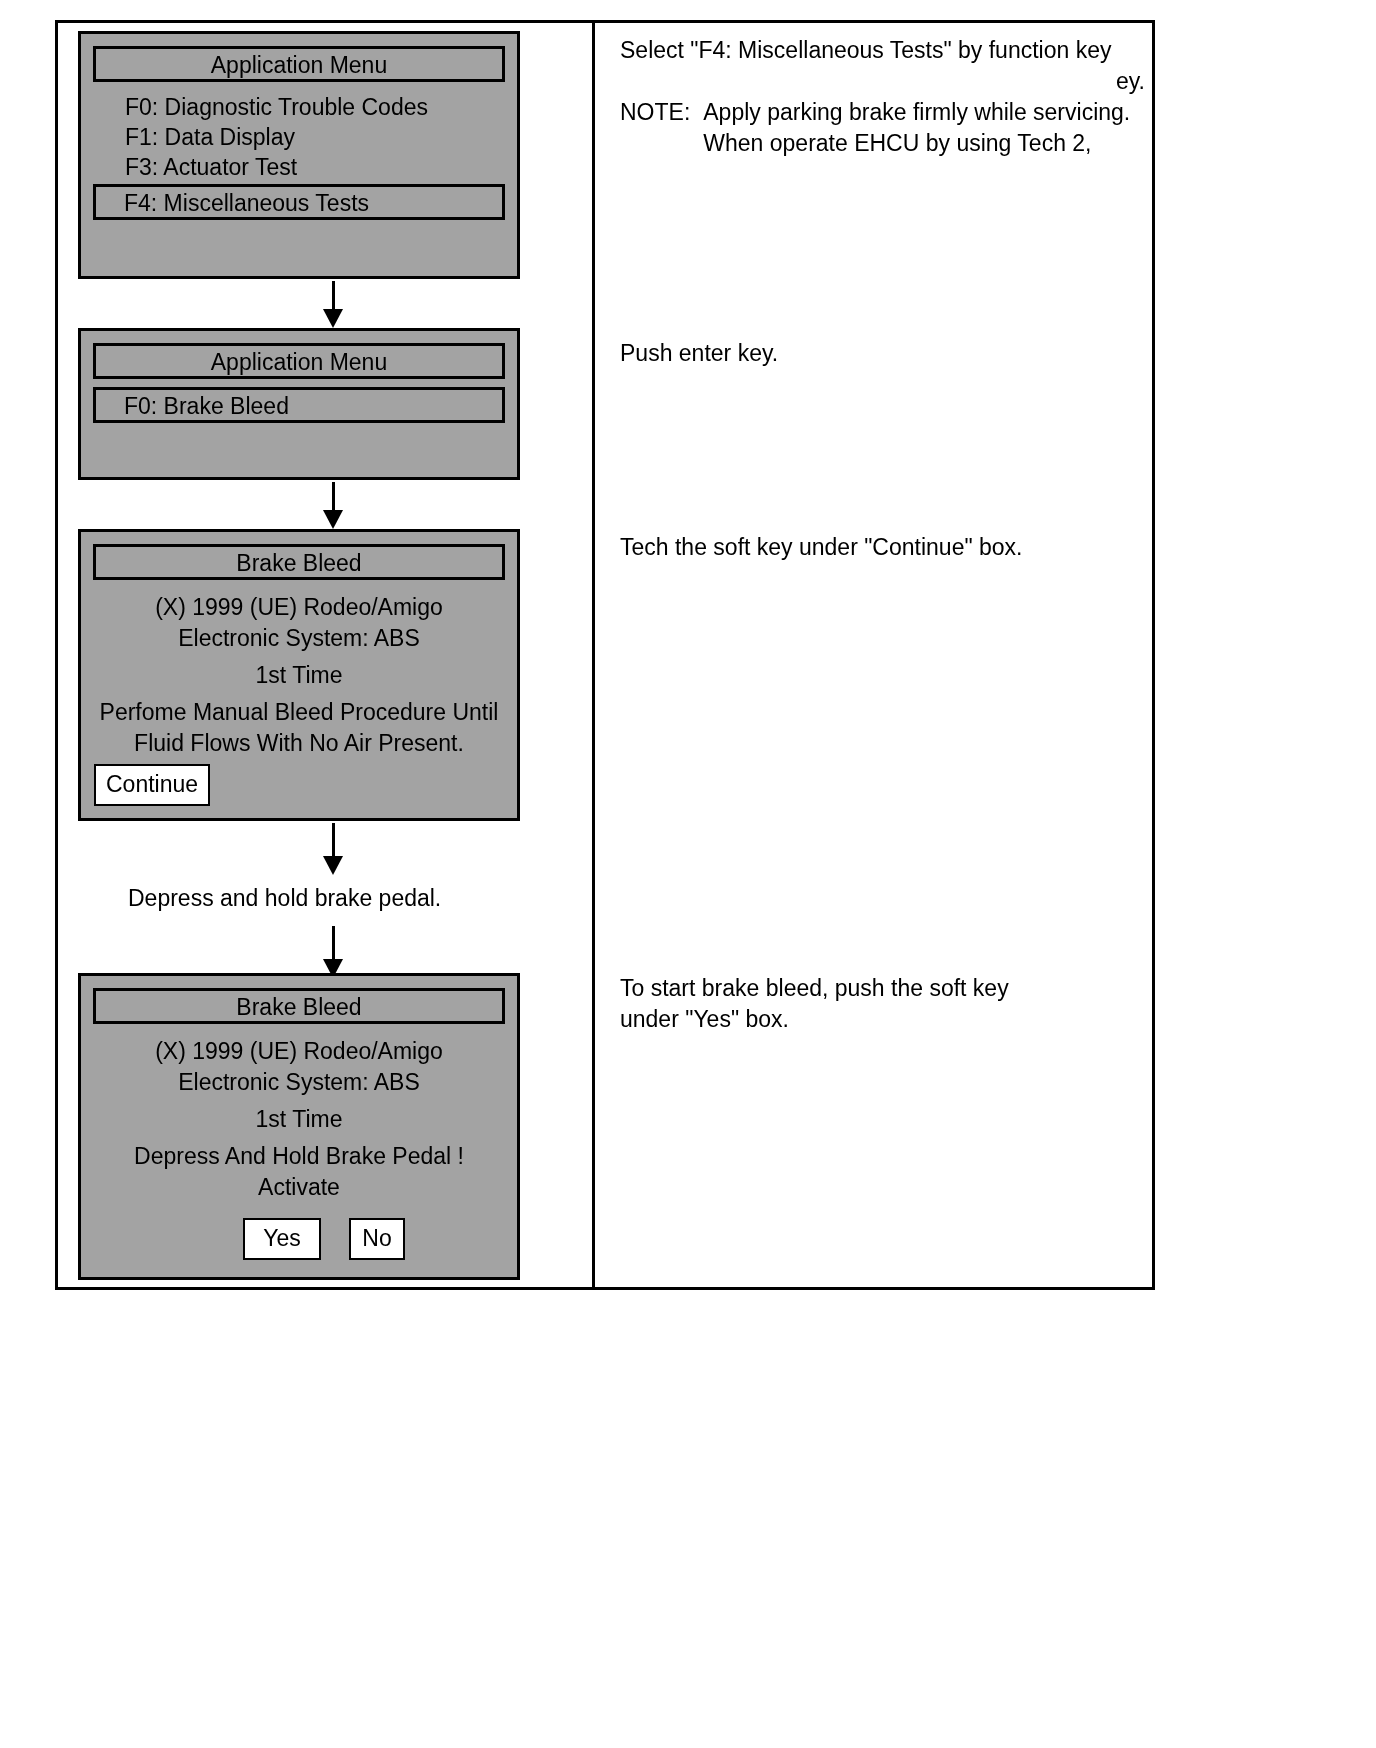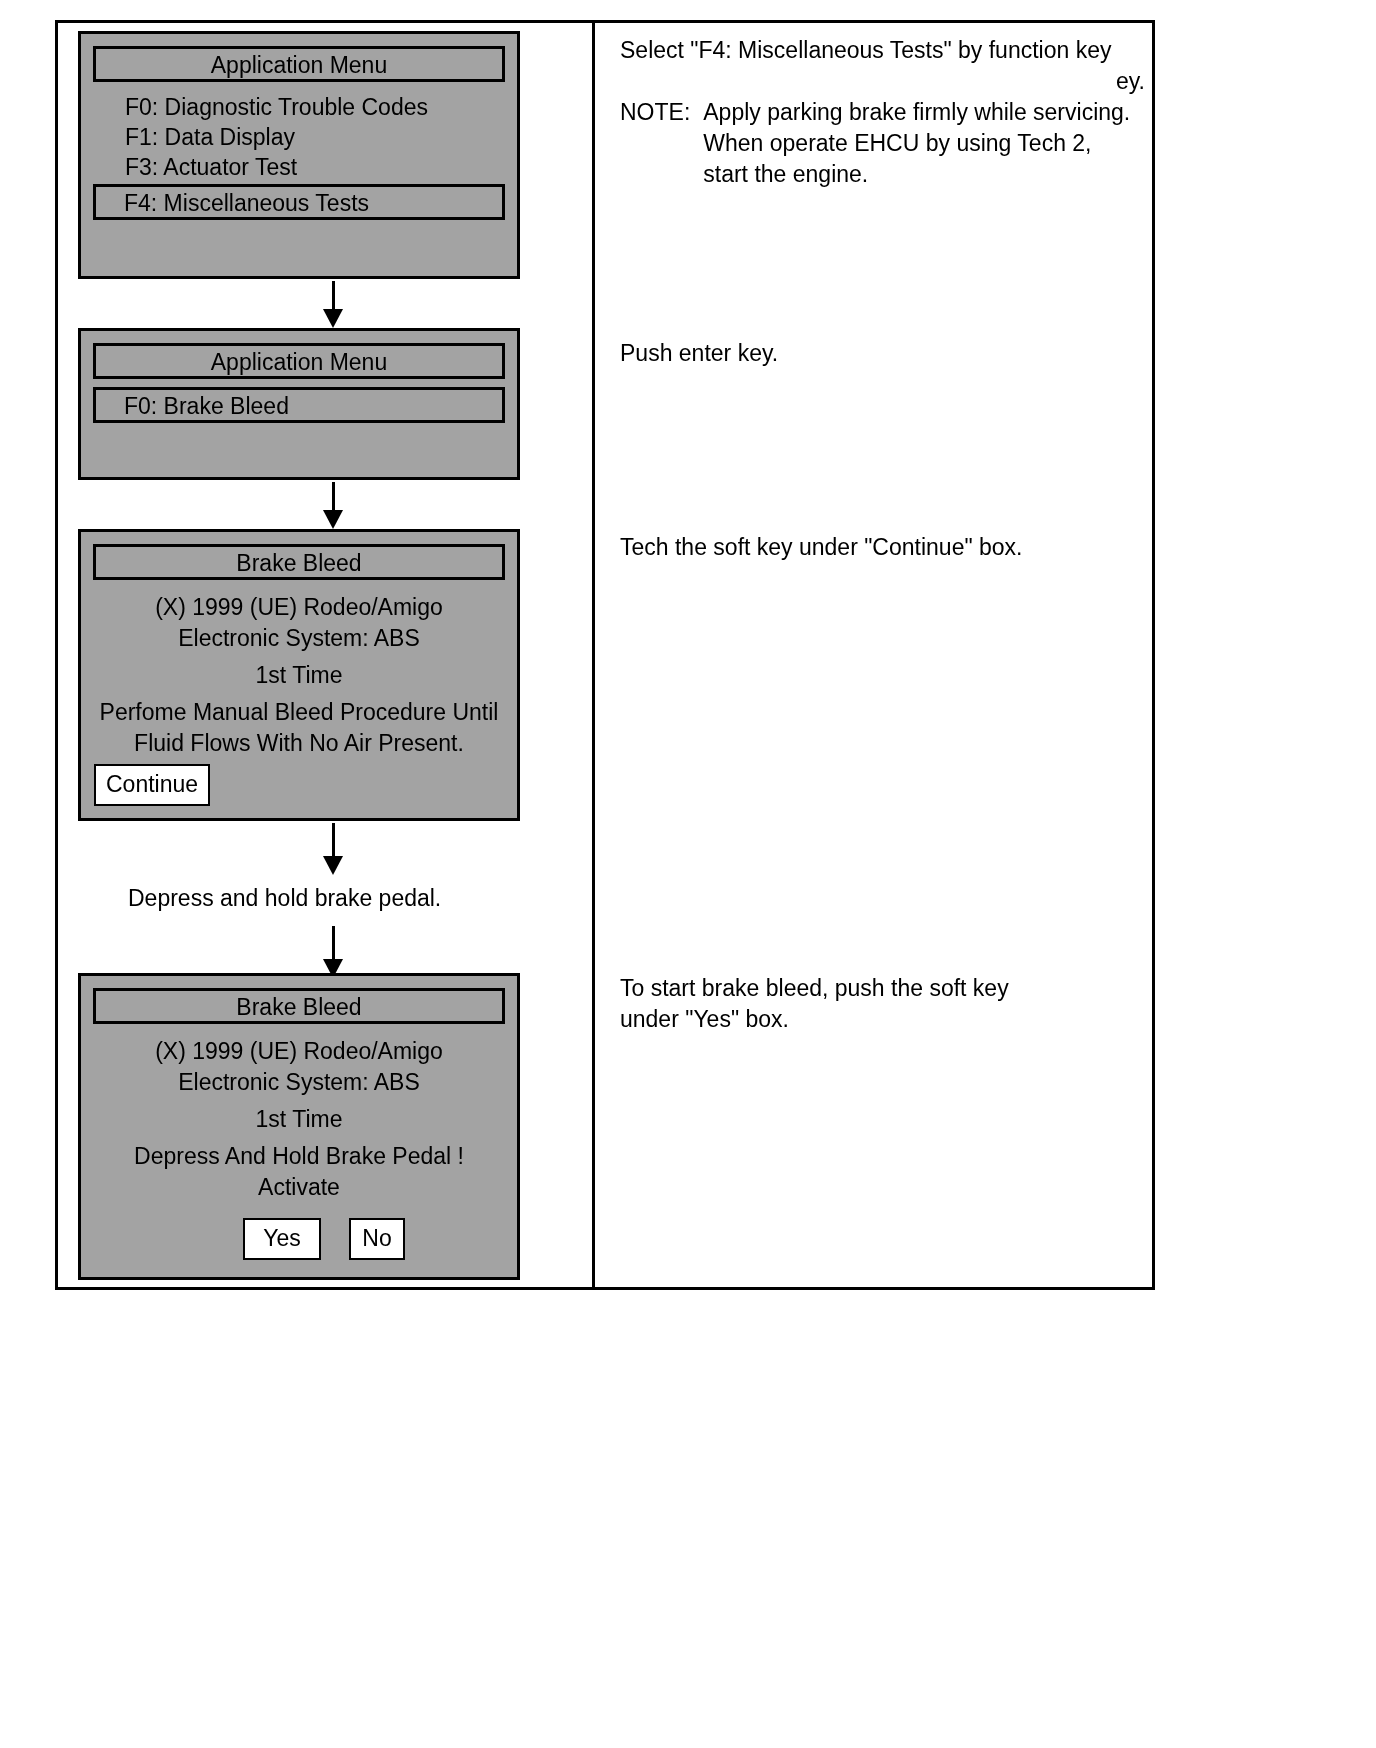--- a/index.html
+++ b/index.html
@@ -226,21 +226,20 @@
     <div class="note" style="left:25px; top:12px; width:525px;">
       <div class="note-line">Select "F4: Miscellaneous Tests" by function key</div>
       <div class="note-line right">ey.</div>
     </div>
 
     <div class="note note-hang" style="left:25px; top:74px; width:530px;">
       <div class="note-label">NOTE:</div>
       <div class="note-body">
         <div>Apply parking brake firmly while servicing.</div>
         <div>When operate EHCU by using Tech 2,</div>
-        <div>start the engine.</div>
       </div>
     </div>
 
     <div class="note" style="left:25px; top:315px;">
       <div class="note-line">Push enter key.</div>
     </div>
 
     <div class="note" style="left:25px; top:509px;">
       <div class="note-line">Tech the soft key under "Continue" box.</div>
     </div>

